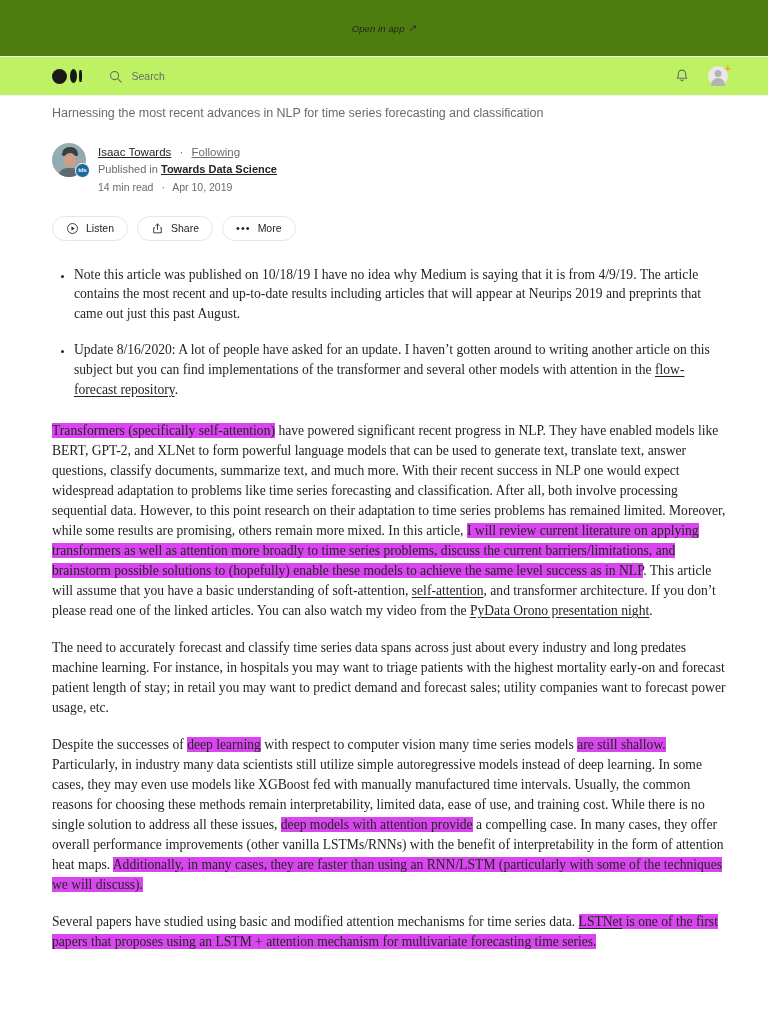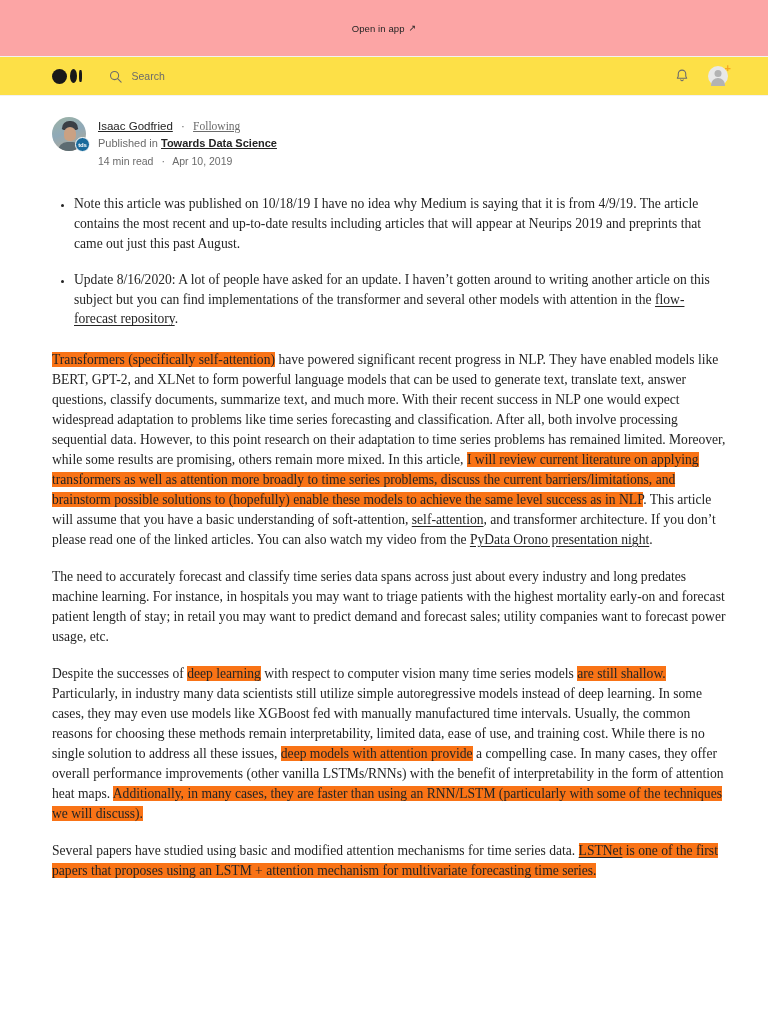--- a/index.html
+++ b/index.html
@@ -8,39 +8,40 @@
     width: 768px; height: 1024px;
     background: #ffffff;
     font-family: "Liberation Sans", sans-serif;
     -webkit-font-smoothing: antialiased;
   }
 
   
   .openapp-bar {
     height: 56px;
     display: flex; align-items: center; justify-content: center;
-    background: #fca5a5;
+    background: #4d7c0f;
+    font-style: italic;
   }
   .openapp-link {
     font-size: 9.5px;
     color: #242424;
     letter-spacing: .1px;
     display: inline-flex; align-items: center; gap: 4px;
     text-decoration: none;
   }
   .arrow-ne { font-size: 9px; color: #242424; display:inline-block; }
 
   
   .masthead {
     height: 40px;
     border-top: 1px solid #f2f2f2;
     border-bottom: 1px solid #f2f2f2;
     display: flex; align-items: center;
     padding: 0 40px 0 52px;
-    background: #fde047;
+    background: #bef264;
   }
   .logo-wrap { display: flex; align-items: center; gap: 2.5px; }
   .logo-c1 { width: 15px; height: 15px; border-radius: 50%; background: #191919; }
   .logo-c2 { width: 7px; height: 14px; border-radius: 50%; background: #191919; }
   .logo-c3 { width: 2.5px; height: 12px; border-radius: 40%; background: #191919; }
 
   .search-group { display: flex; align-items: center; gap: 9px; margin-left: 26px; }
   .search-ico { width: 15px; height: 15px; flex: none; }
   .search-text { font-size: 10.5px; color: #6b6b6b; }
 
@@ -103,21 +104,21 @@
     width: 15px; height: 15px; border-radius: 50%;
     background: #1a6b9c; border: 1.5px solid #fff;
     display: flex; align-items: center; justify-content: center;
     font-size: 6px; font-weight: 700; color: #fff; letter-spacing: -.2px;
   }
 
   .byline-lines { padding-top: 1px; }
   .bl-row1 { font-size: 11.5px; color: #242424; line-height: 1.5; }
   .bl-name { color: #242424; }
   .bl-dot { color: #6b6b6b; margin: 0 5px; }
-  .bl-follow { color: #6b6b6b; font-family: Liberation Serif, serif; }
+  .bl-follow { color: #6b6b6b; }
   .bl-row2 { font-size: 11px; color: #6b6b6b; line-height: 1.6; }
   .bl-pub { color: #242424; font-weight: 600; }
   .bl-row3 { font-size: 10.5px; color: #6b6b6b; line-height: 1.6; }
 
   .actionbar { display: flex; gap: 9px; margin-top: 20px; }
   .pill {
     height: 25px; border: 1px solid #e6e6e6; border-radius: 13px;
     display: inline-flex; align-items: center; gap: 7px;
     padding: 0 13px; background: #fff;
     font-size: 10.5px; color: #242424;
@@ -133,21 +134,21 @@
     line-height: 1.47;
     color: #242424;
   }
   ul.notes { margin: 24px 4px 0 0; padding-left: 22px; }
   ul.notes li { margin-bottom: 16px; }
   ul.notes li::marker { font-size: 11px; }
 
   p.para { margin: 17px 0 0 0; }
   p.para.first { margin-top: 21px; }
 
-  .hl { background: #f97316; }
+  .hl { background: #d946ef; }
   .lnk { text-decoration: underline; color: #242424; text-underline-offset: 1.5px; }
 
   h2.section-head {
     font-family: "Liberation Sans", sans-serif;
     font-size: 11.5px; font-weight: 700; color: #242424;
     margin: 20px 0 0 0; line-height: 1.4;
     display: block;
   }
   h2.section-head span.hl { padding: 1px 0; }
 </style>
@@ -185,49 +186,73 @@
     <div class="avatar-mini">
       <span class="head"></span>
       <span class="body"></span>
       <span class="plus-badge">+</span>
     </div>
   </div>
 </div>
 
 <div class="article">
 
+  <p class="subtitle">Harnessing the most recent advances in NLP for time series forecasting and classification</p>
 
   <div class="byline">
     <div class="avatar-lg">
       <div class="avatar-photo">
         <span class="ap-hat"></span>
         <span class="ap-face"></span>
         <span class="ap-shoulder"></span>
       </div>
       <span class="tds-badge">tds</span>
     </div>
 
     <div class="byline-lines">
       <div class="bl-row1">
-        <a href="#" class="bl-name">Isaac Godfried</a>
+        <a href="#" class="bl-name">Isaac Towards</a>
         <span class="bl-dot">·</span>
         <a href="#" class="bl-follow">Following</a>
       </div>
       <div class="bl-row2">
         <span>Published in</span>
         <a href="#" class="bl-pub">Towards Data Science</a>
       </div>
       <div class="bl-row3">
         <span>14 min read</span>
         <span class="bl-dot">·</span>
         <span>Apr 10, 2019</span>
       </div>
     </div>
   </div>
 
+  <div class="actionbar">
+    <div class="pill">
+      <svg width="13" height="13" viewBox="0 0 24 24" fill="none" stroke="#242424" stroke-width="1.6">
+        <circle cx="12" cy="12" r="9.2"></circle>
+        <path d="M10 8.4l6 3.6-6 3.6z" fill="#242424" stroke="none"></path>
+      </svg>
+      <span>Listen</span>
+    </div>
+
+    <div class="pill">
+      <svg width="13" height="13" viewBox="0 0 24 24" fill="none" stroke="#242424" stroke-width="1.6">
+        <path d="M6.5 10.5H5v9.5h14v-9.5h-1.5" stroke-linecap="round" stroke-linejoin="round"></path>
+        <line x1="12" y1="3.6" x2="12" y2="14" stroke-linecap="round"></line>
+        <path d="M8.6 7.1L12 3.6l3.4 3.5" stroke-linecap="round" stroke-linejoin="round"></path>
+      </svg>
+      <span>Share</span>
+    </div>
+
+    <div class="pill">
+      <span class="dots">•••</span>
+      <span>More</span>
+    </div>
+  </div>
 
   <div class="body-copy">
 
     <ul class="notes">
       <li>Note this article was published on 10/18/19 I have no idea why Medium is saying that it is from 4/9/19. The article contains the most recent and up-to-date results including articles that will appear at Neurips 2019 and preprints that came out just this past August.</li>
       <li>
         <span>Update 8/16/2020: A lot of people have asked for an update. I haven’t gotten around to writing another article on this subject but you can find implementations of the transformer and several other models with attention in the </span><a href="#" class="lnk">flow-forecast repository</a><span>.</span>
       </li>
     </ul>
 

